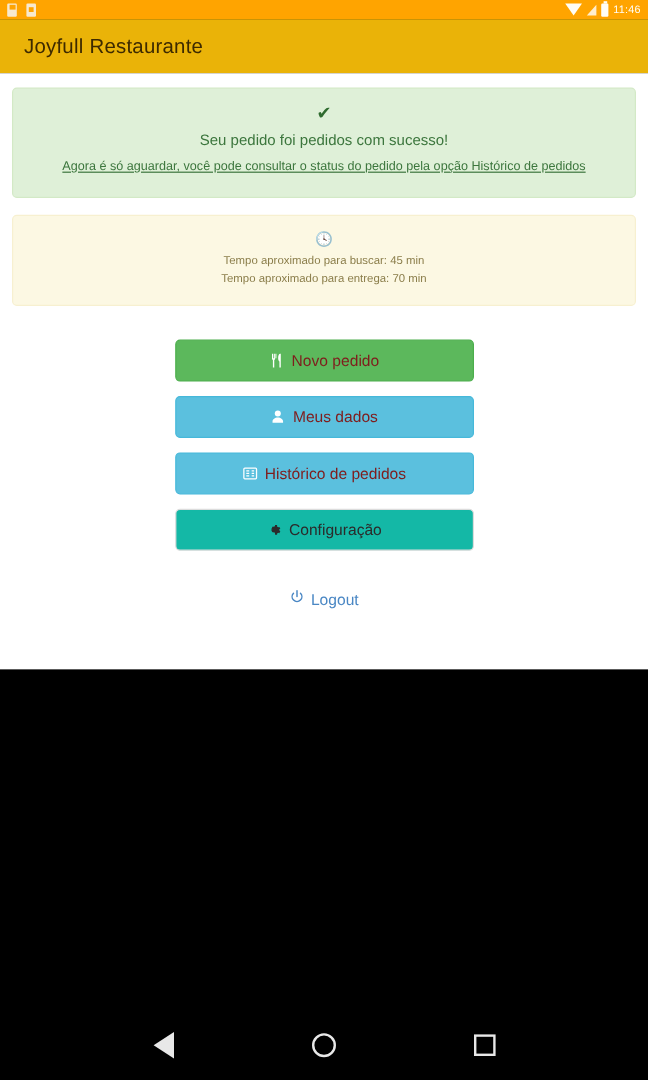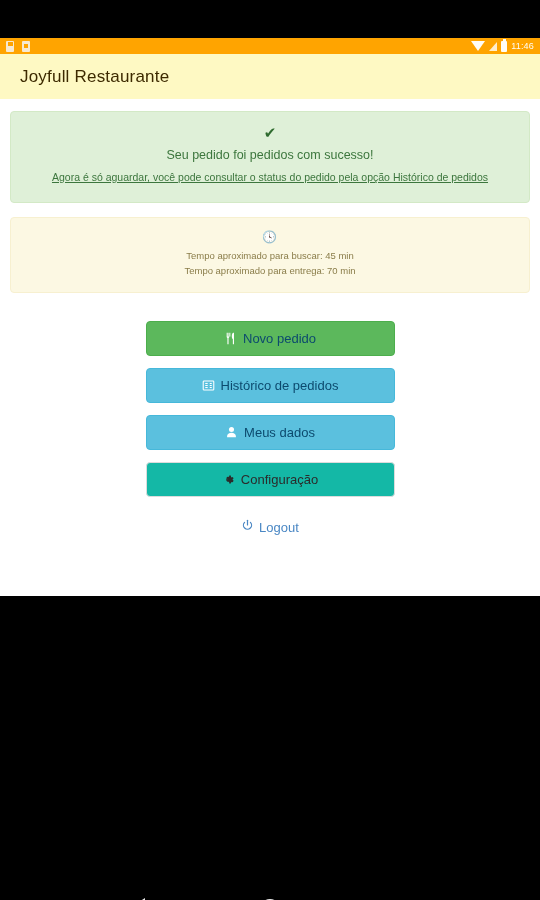--- a/index.html
+++ b/index.html
@@ -11,37 +11,36 @@
   }
   .device { position:relative; width:540px; height:900px; background:#000; }
 
   
   .statusbar {
     height:16px; width:100%;
     background:#ffa400;
     display:flex; align-items:center;
     padding:0 6px;
     position:relative;
-    margin-top:38px;
   }
   .sb-left { display:flex; align-items:center; gap:8px; }
   .sb-right { margin-left:auto; display:flex; align-items:center; gap:4px; }
   .notif-ico { width:8px; height:11px; background:#f7efe2; border-radius:1px; position:relative; opacity:.92; }
   .notif-ico.doc::after{ content:""; position:absolute; top:1px; left:1.5px; width:5px; height:4px; background:#ffa400; }
   .notif-ico.sq::after{ content:""; position:absolute; top:3px; left:2px; width:4px; height:4px; background:#ffa400; }
   .wifi { width:0;height:0; border-left:7px solid transparent; border-right:7px solid transparent; border-top:10px solid #fffdf6; }
   .signal { width:0;height:0; border-left:8px solid transparent; border-bottom:9px solid #fffaf0; opacity:.85;}
   .batt { width:6px; height:11px; background:#fffdf6; border-radius:1px; position:relative;}
   .batt::before{content:"";position:absolute;top:-2px;left:1.5px;width:3px;height:2px;background:#fffdf6;}
   .clock-txt { color:#fffdf6; font-size:9px; letter-spacing:.2px; }
 
   
   .appbar {
     height:45px; width:100%;
-    background:#fef9c3;
+    background:#eab308;
     display:flex; align-items:center;
     padding-left:20px;
   }
   .appbar-title { color:#3d2a00; font-size:17px; font-weight:400; letter-spacing:.2px; }
 
   
   .content {
     background:#ffffff;
     height:497px;
     padding:12px 10px 0 10px;
@@ -71,32 +70,32 @@
   .msg-sub  { font-size:10.5px; line-height:17px; margin-top:5px;text-decoration:underline; }
   .time-line{ font-size:9.5px; line-height:15px; }
 
   
   .btn-stack { margin-top:28px; display:flex; flex-direction:column; align-items:center; gap:12px; }
   .btn {
     width:249px; height:35px;
     display:flex; align-items:center; justify-content:center; gap:6px;
     border-radius:4px;
     font-size:13px;
-    color:#0c4a6e;
+    color:#7f1d1d;
     border:1px solid transparent;
     cursor:pointer;
     user-select:none;
   }
   .btn-green { background:#5cb85c; border-color:#4cae4c; }
   .btn-blue  { background:#5bc0de; border-color:#46b8da; }
   .btn-white { background:#14b8a6; border:1px solid #dcdcdc; color:#2b2b2b; }
   .btn .bi { display:inline-flex; align-items:center; }
   .btn svg { display:block; }
 
-  .logout-wrap { margin-top:22px; display:flex; justify-content:center; }
+  .logout-wrap { margin-top:32px; display:flex; justify-content:center; }
   .logout {
     display:inline-flex; align-items:center; gap:5px;
     color:#4a87c4; font-size:13px; text-decoration:none; cursor:pointer;
   }
 
   
   .filler { background:#000; height:inherit; }
 
   
   .navbar {
@@ -148,47 +147,47 @@
     <div class="btn-stack">
 
       <div class="btn btn-green">
         <span class="bi">
           <svg width="13" height="13" viewBox="0 0 16 16" fill="#ffffff">
             <path d="M2 1h1.3v5.2a1.2 1.2 0 0 0 .9 1.1V15h1.4V7.3a1.2 1.2 0 0 0 .9-1.1V1H7.8v4.6h-.9V1H5.5v4.6h-.9V1H3.3V1z"></path>
             <path d="M11.6 1c-1.2 0-2 1.9-2 4.3 0 1.7.5 3 1.3 3.6V15h1.4V1z"></path>
           </svg>
         </span>
         <span>Novo pedido</span>
+      </div>
+
+      <div class="btn btn-blue">
+        <span class="bi">
+          <svg width="13" height="13" viewBox="0 0 16 16" fill="#ffffff">
+            <circle cx="8" cy="4.4" r="3.1"></circle>
+            <path d="M8 8.4c-3 0-5.4 1.8-5.4 4v1.4h10.8v-1.4c0-2.2-2.4-4-5.4-4z"></path>
+          </svg>
+        </span>
+        <span>Meus dados</span>
       </div>
 
       <div class="btn btn-blue">
         <span class="bi">
           <svg width="13" height="13" viewBox="0 0 16 16" fill="none" stroke="#ffffff" stroke-width="1.3">
             <rect x="1.5" y="2.5" width="13" height="11" rx="1"></rect>
             <line x1="4" y1="5.5" x2="7" y2="5.5"></line>
             <line x1="4" y1="8" x2="7" y2="8"></line>
             <line x1="4" y1="10.5" x2="7" y2="10.5"></line>
             <line x1="9.5" y1="5.5" x2="12" y2="5.5"></line>
             <line x1="9.5" y1="8" x2="12" y2="8"></line>
             <line x1="9.5" y1="10.5" x2="12" y2="10.5"></line>
           </svg>
         </span>
         <span>Histórico de pedidos</span>
       </div>
 
-      <div class="btn btn-blue">
-        <span class="bi">
-          <svg width="13" height="13" viewBox="0 0 16 16" fill="#ffffff">
-            <circle cx="8" cy="4.4" r="3.1"></circle>
-            <path d="M8 8.4c-3 0-5.4 1.8-5.4 4v1.4h10.8v-1.4c0-2.2-2.4-4-5.4-4z"></path>
-          </svg>
-        </span>
-        <span>Meus dados</span>
-      </div>
-
       <div class="btn btn-white">
         <span class="bi">
           <svg width="13" height="13" viewBox="0 0 16 16" fill="#2b2b2b">
             <path d="M8 5.2A2.8 2.8 0 1 0 8 10.8 2.8 2.8 0 0 0 8 5.2zm0 4.2A1.4 1.4 0 1 1 8 6.6a1.4 1.4 0 0 1 0 2.8z"></path>
             <path d="M14.3 9.2l-1.1-.6a5.4 5.4 0 0 0 0-1.2l1.1-.6-1-1.8-1.2.4a5.2 5.2 0 0 0-1-.6L10.9 3H8.9l-.2 1.3a5.2 5.2 0 0 0-1 .6l-1.2-.4-1 1.8 1.1.6a5.4 5.4 0 0 0 0 1.2l-1.1.6 1 1.8 1.2-.4c.3.2.6.4 1 .6L8.9 13h2l.2-1.3c.4-.2.7-.4 1-.6l1.2.4z"></path>
           </svg>
         </span>
         <span>Configuração</span>
       </div>
 

